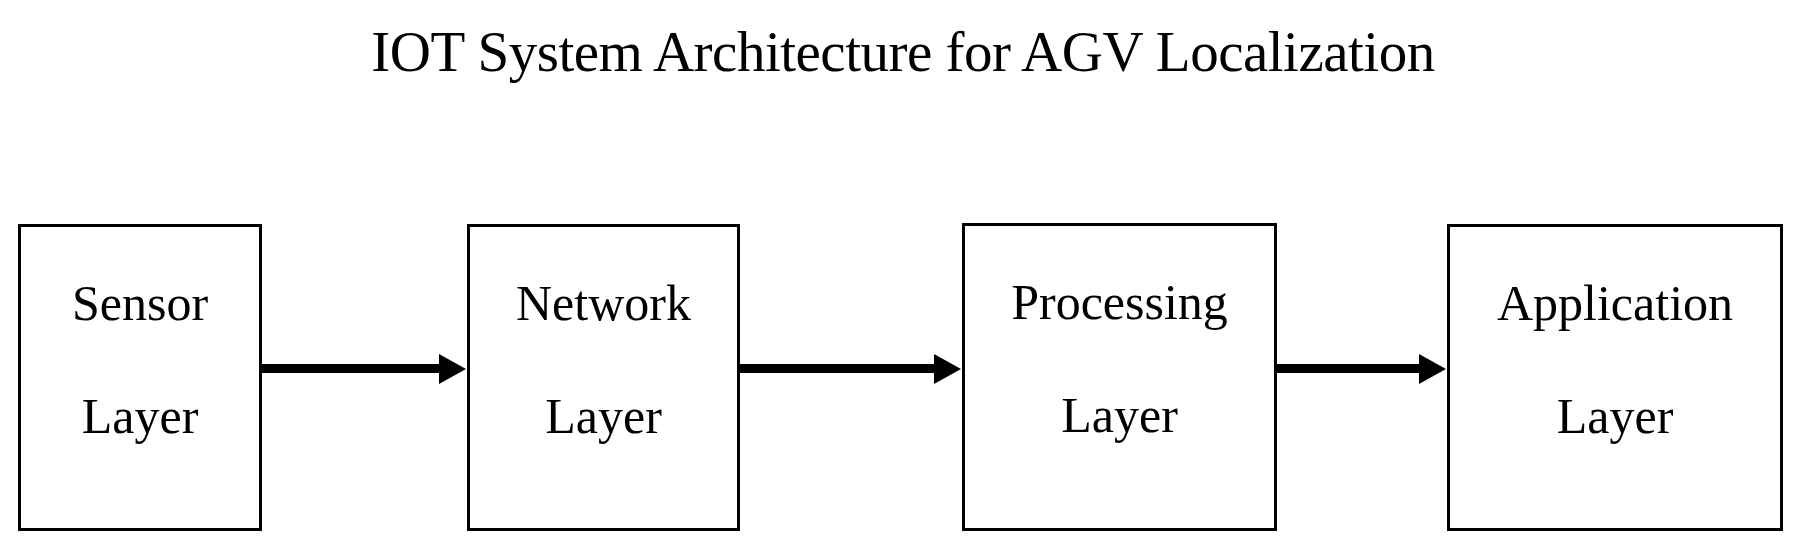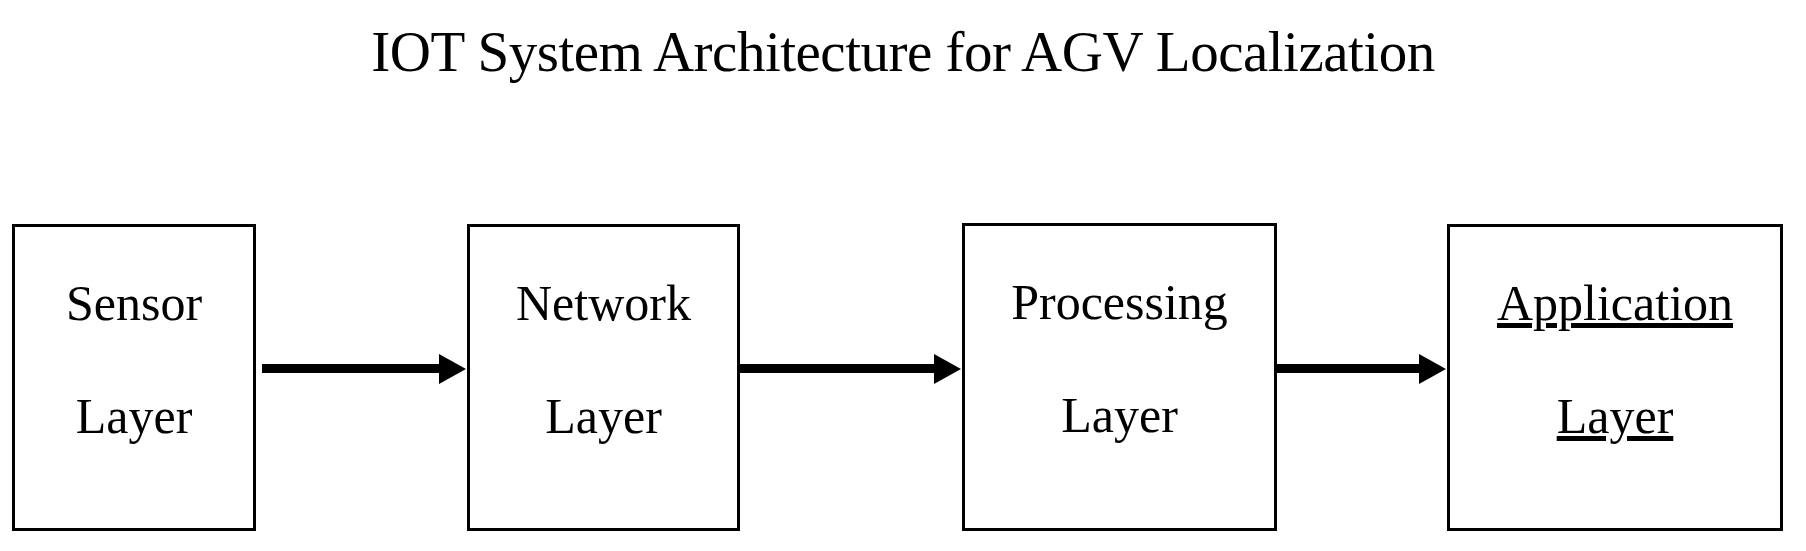--- a/index.html
+++ b/index.html
@@ -38,24 +38,24 @@
   .layer-box-inner {
     padding-top: 20px;
   }
   .layer-line {
     height: 113px;
     line-height: 113px;
     text-align: center;
     font-size: 50px;
     white-space: nowrap;
   }
-  .box-sensor      { left: 12px;   width: 244px; }
+  .box-sensor      { left: 18px;   width: 244px; }
   .box-network     { left: 467px;  width: 273px; }
   .box-processing  { left: 962px;  width: 315px; top: 223px; height: 308px; }
-  .box-application { left: 1447px; width: 336px; text-decoration: underline; }
+  .box-application { left: 1447px; width: 336px; }
   .flow-arrow {
     position: absolute;
     top: 364px;
     height: 9px;
     background: #000000;
   }
   .flow-arrow .arrowhead {
     position: absolute;
     right: -27px;
     top: 50%;

